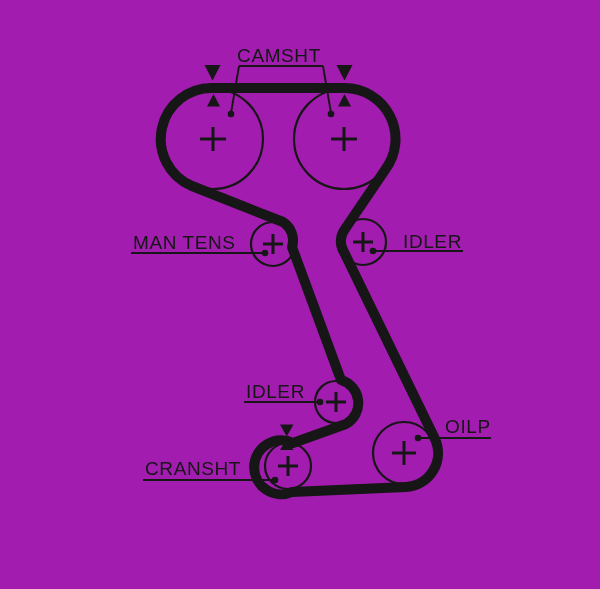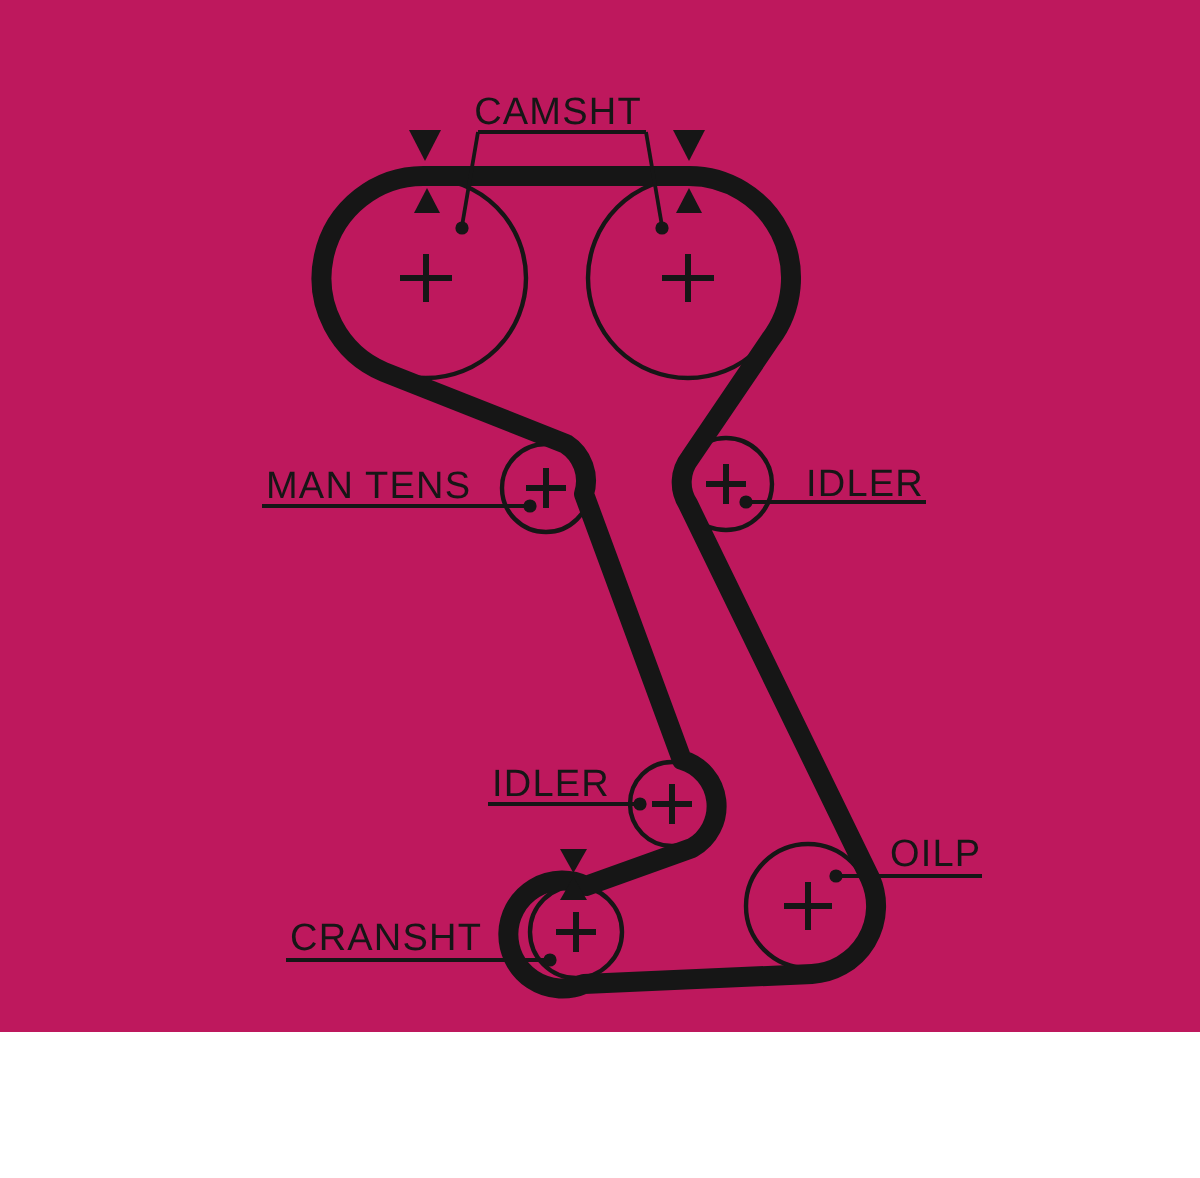--- a/index.html
+++ b/index.html
@@ -1,20 +1,20 @@
 <!DOCTYPE html>
 <html><head>
 <meta charset="utf-8">
 <style>
   html, body { margin: 0; padding: 0; background: #ffffff; }
   #stage {
     position: relative;
     width: 600px;
-    height: 516px;
-    background: #be185d;
+    height: 589px;
+    background: #a21caf;
     font-family: "Liberation Sans", sans-serif;
   }
   svg { display: block; }
   .pulley  { fill: none; stroke: #161616; stroke-width: 2.2; }
   .belt    { fill: none; stroke: #161616; stroke-width: 10; stroke-linejoin: round; stroke-linecap: round; }
   .cross   { stroke: #161616; stroke-width: 3; stroke-linecap: butt; }
   .leader  { stroke: #161616; stroke-width: 1.9; }
   .bracket { fill: none; stroke: #161616; stroke-width: 1.9; }
   .dot     { fill: #161616; }
   .mark    { fill: #161616; }

